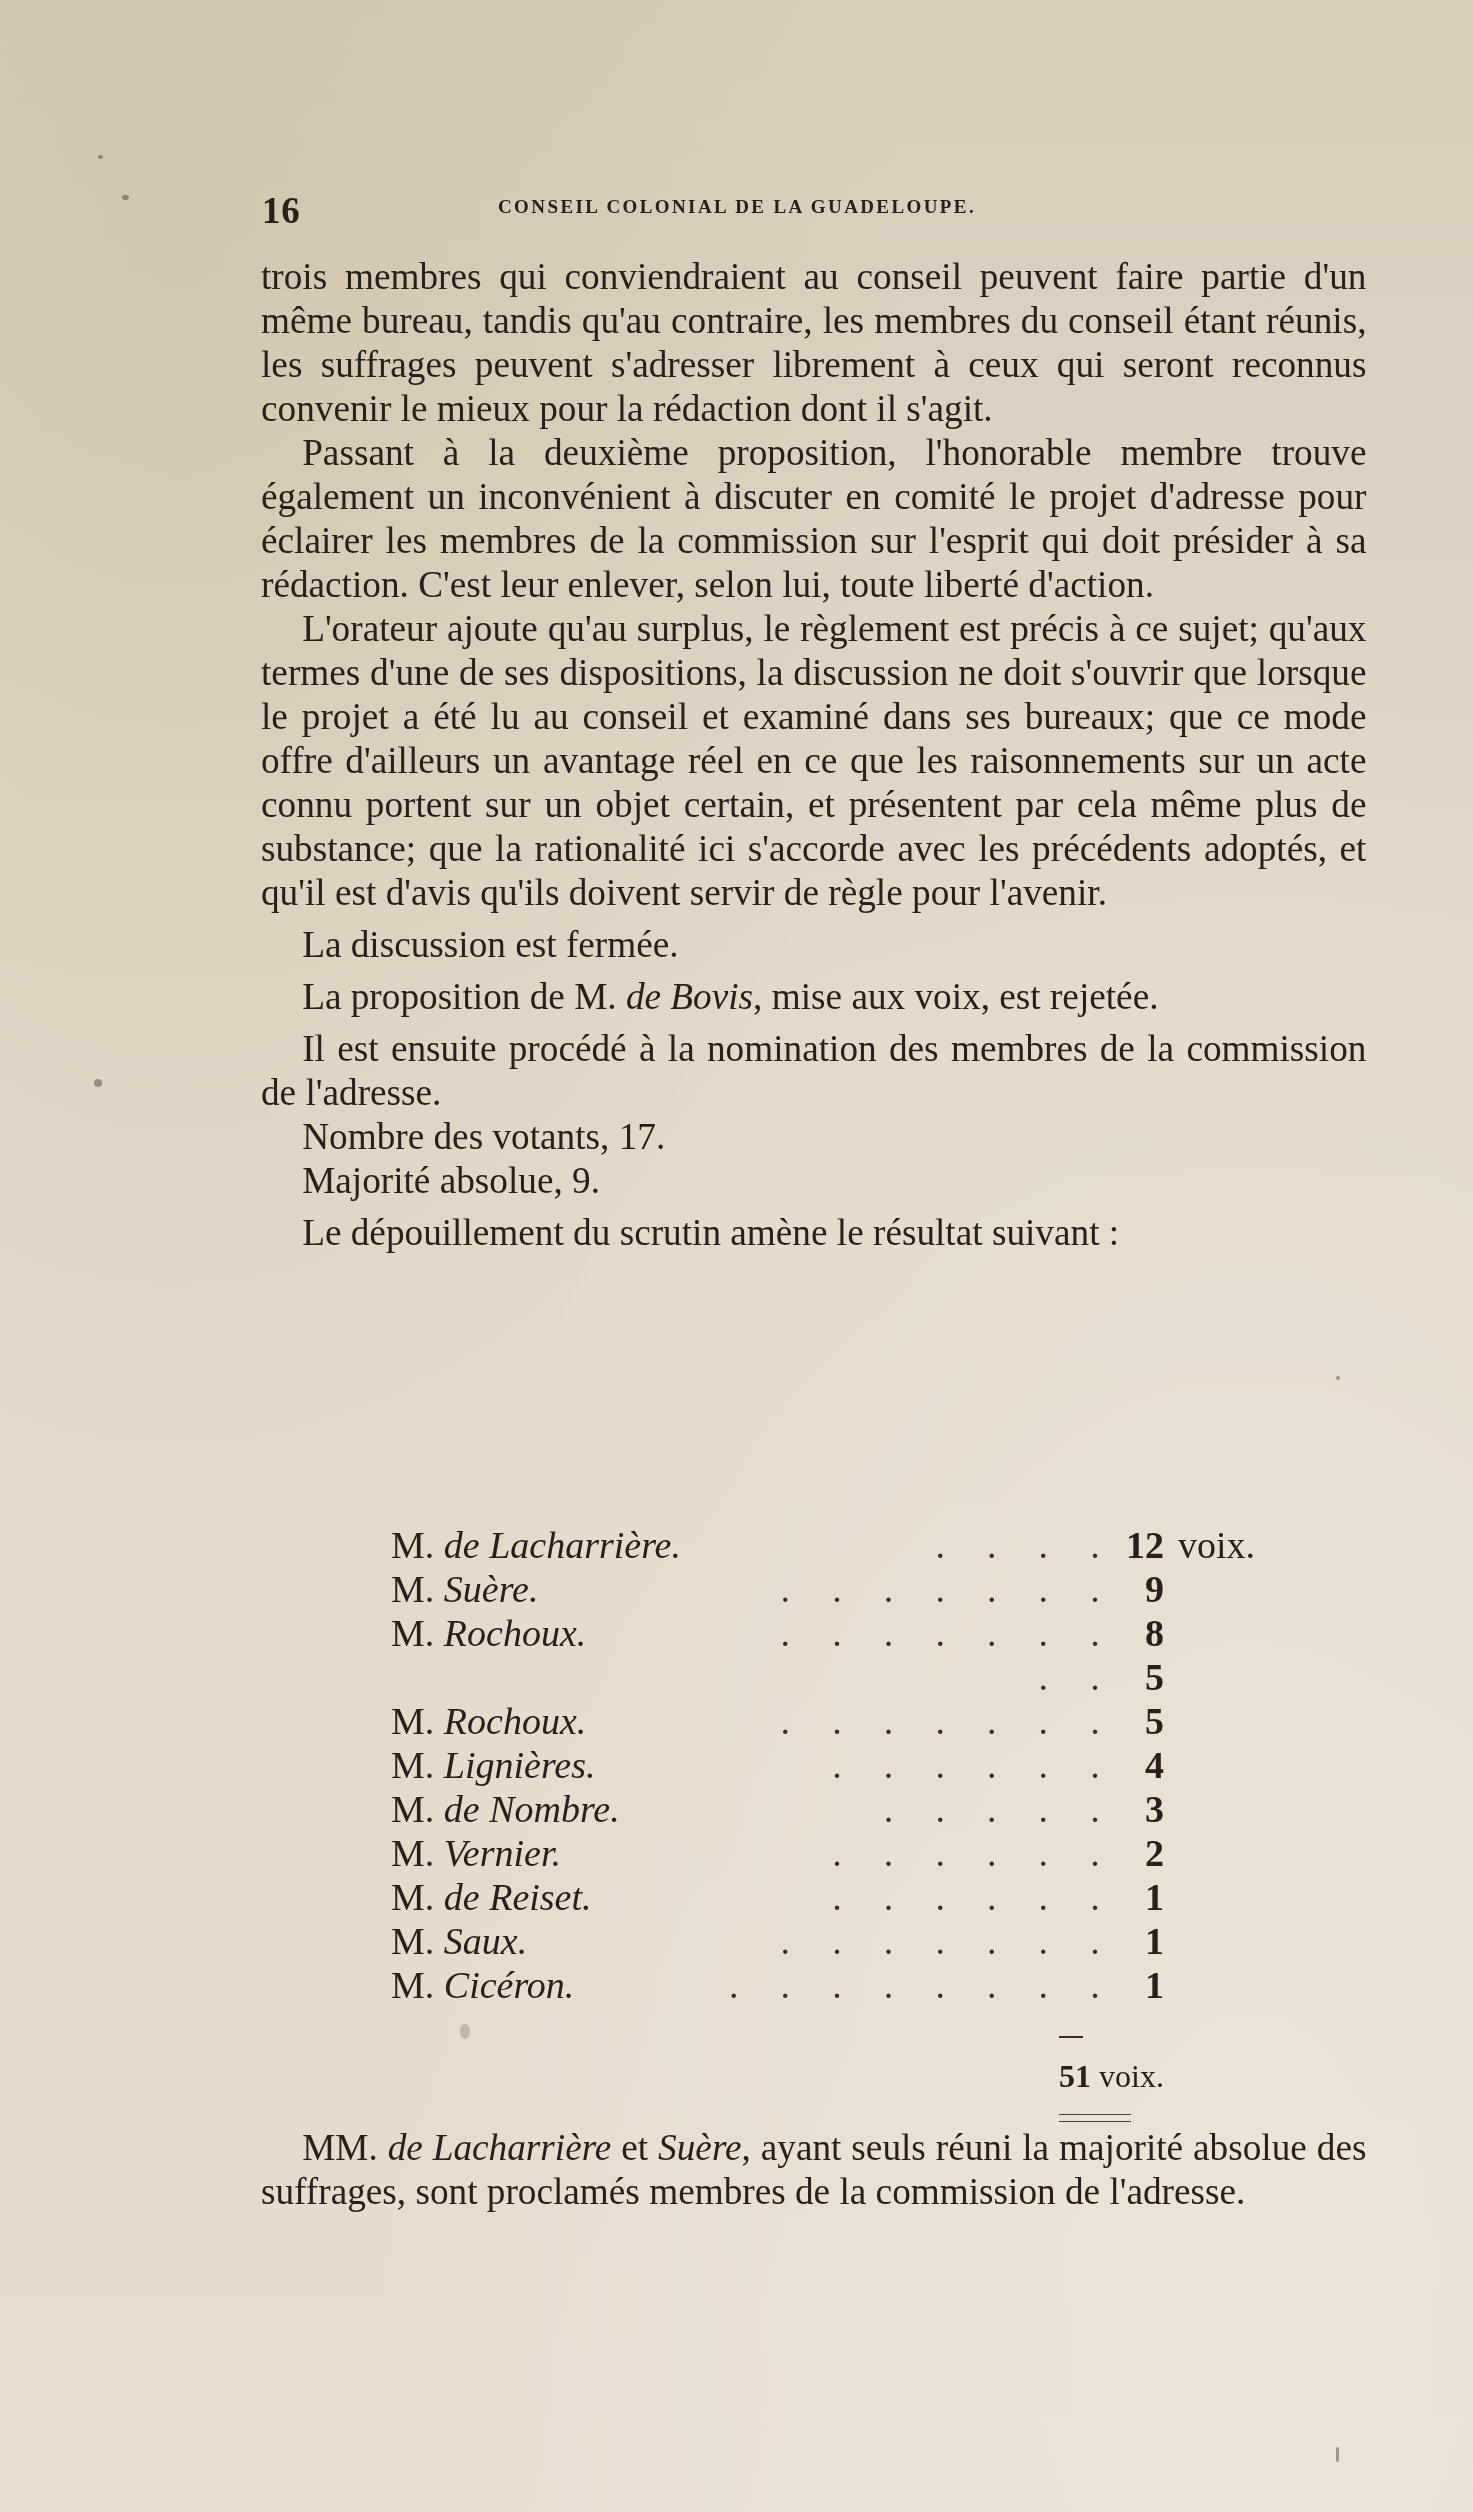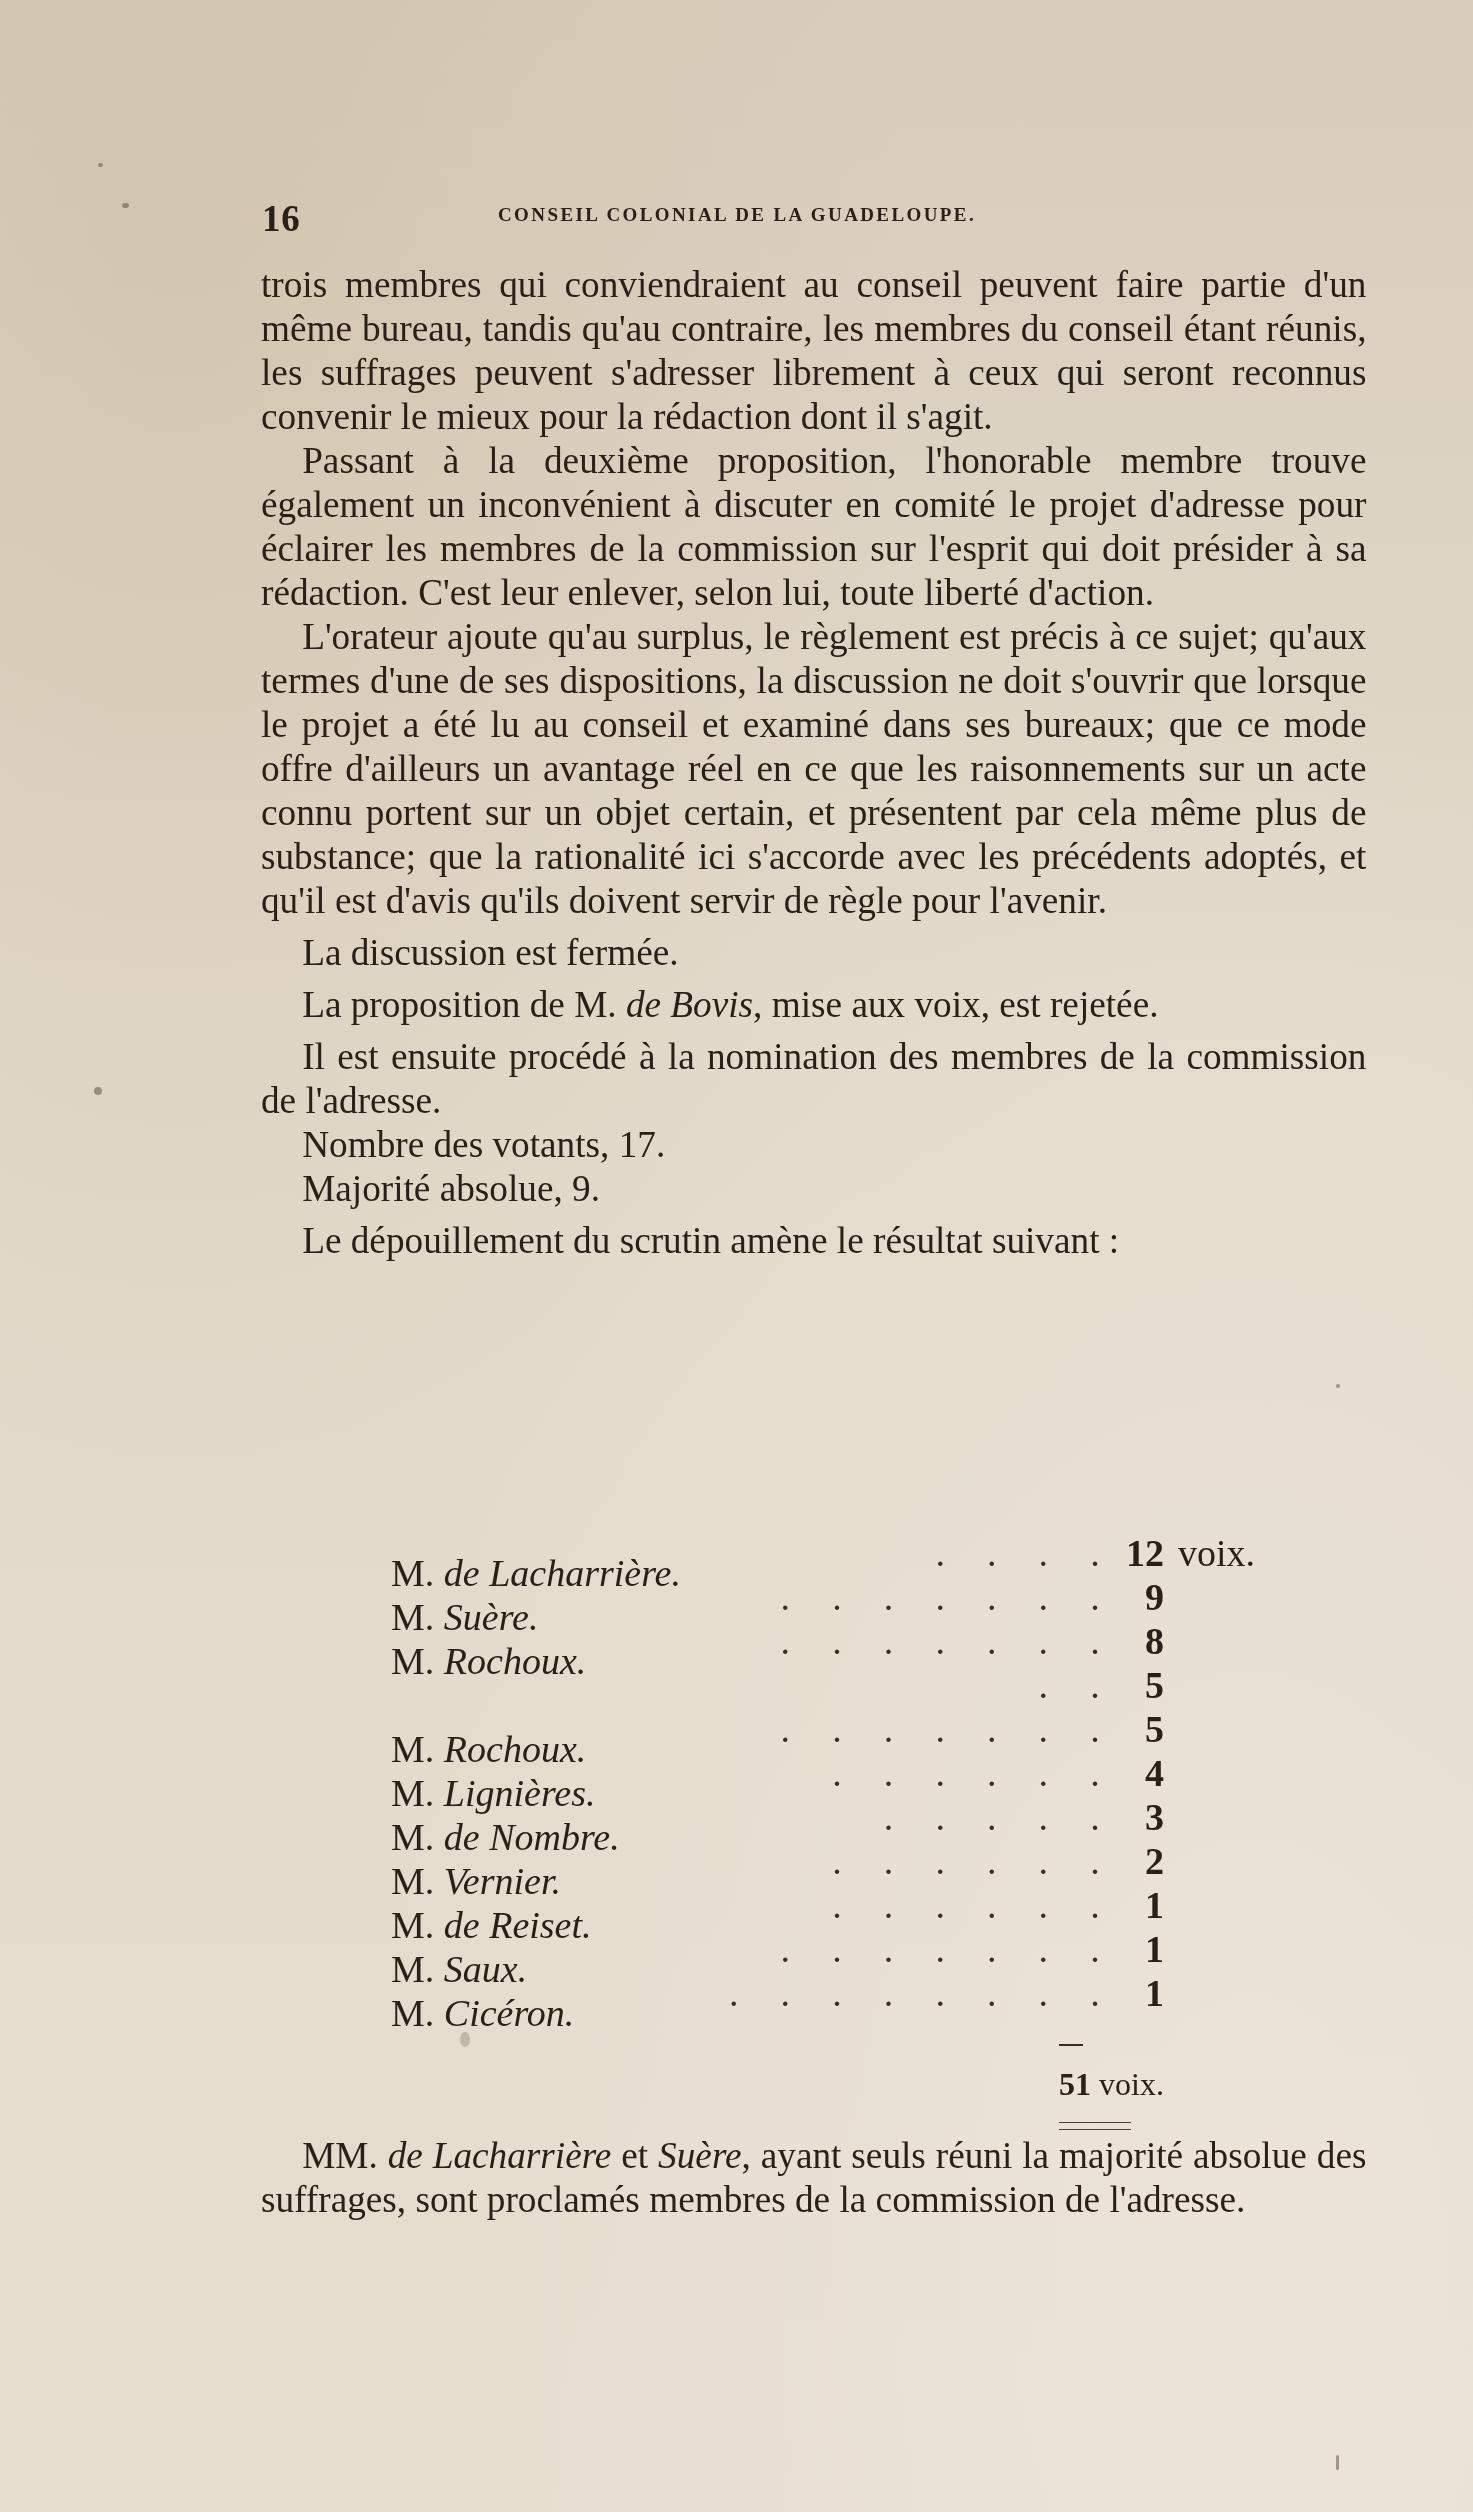--- a/index.html
+++ b/index.html
@@ -6,21 +6,21 @@
   body {
     width: 1473px; height: 2512px; overflow: hidden;
     background: #ddd3c3;
     background-image:
       radial-gradient(ellipse at 12% 10%, rgba(190,170,130,0.25), transparent 40%),
       radial-gradient(ellipse at 85% 90%, rgba(240,234,222,0.6), transparent 50%),
       linear-gradient(180deg, #d8cdbb 0%, #e2d9ca 40%, #e6ddcf 100%);
     color: #2a2019;
     font-family: "Liberation Serif", "DejaVu Serif", serif;
   }
-  .page { position: absolute; left: 0; top: 8px; width: 1473px; height: 1936px; }
+  .page { position: absolute; left: 0; top: 0; width: 1473px; height: 1936px; }
   .header {
     position: absolute; left: 262px; top: 189px; width: 1124px; height: 49px;
   }
   .page-number {
     position: absolute; left: 0; top: 0;
     font-size: 37px; font-weight: bold; letter-spacing: 0.8px;
   }
   .running-title {
     position: absolute; left: 236px; top: 6.5px;
     font-size: 19px; font-weight: bold; letter-spacing: 2.4px; text-transform: uppercase;
@@ -34,21 +34,21 @@
   .para { margin: 0; text-indent: 42px; }
   .para.noindent { text-indent: 0; }
   .para.gap { margin-top: 8.1px; }
   em { font-style: italic; }
 
   .tally {
     position: absolute; left: 391px; top: 1523px; width: 847px;
     font-size: 38px; line-height: 44px;
   }
   .tally-row { position: relative; height: 44px; white-space: nowrap; }
-  .tally-name { position: absolute; left: 0; top: 0; margin-top: 20px; }
+  .tally-name { position: absolute; left: 0; top: 0; }
   .tally-dots {
     position: absolute; top: 0; left: 0; width: 725px;
     text-align: right; letter-spacing: 16.3px; color: #3a2e24;
   }
   .tally-votes {
     position: absolute; left: 708px; top: 0; width: 65px;
     text-align: right; font-weight: bold;
   }
   .tally-unit { position: absolute; left: 787px; top: 0; }
   .total-rule-short {

